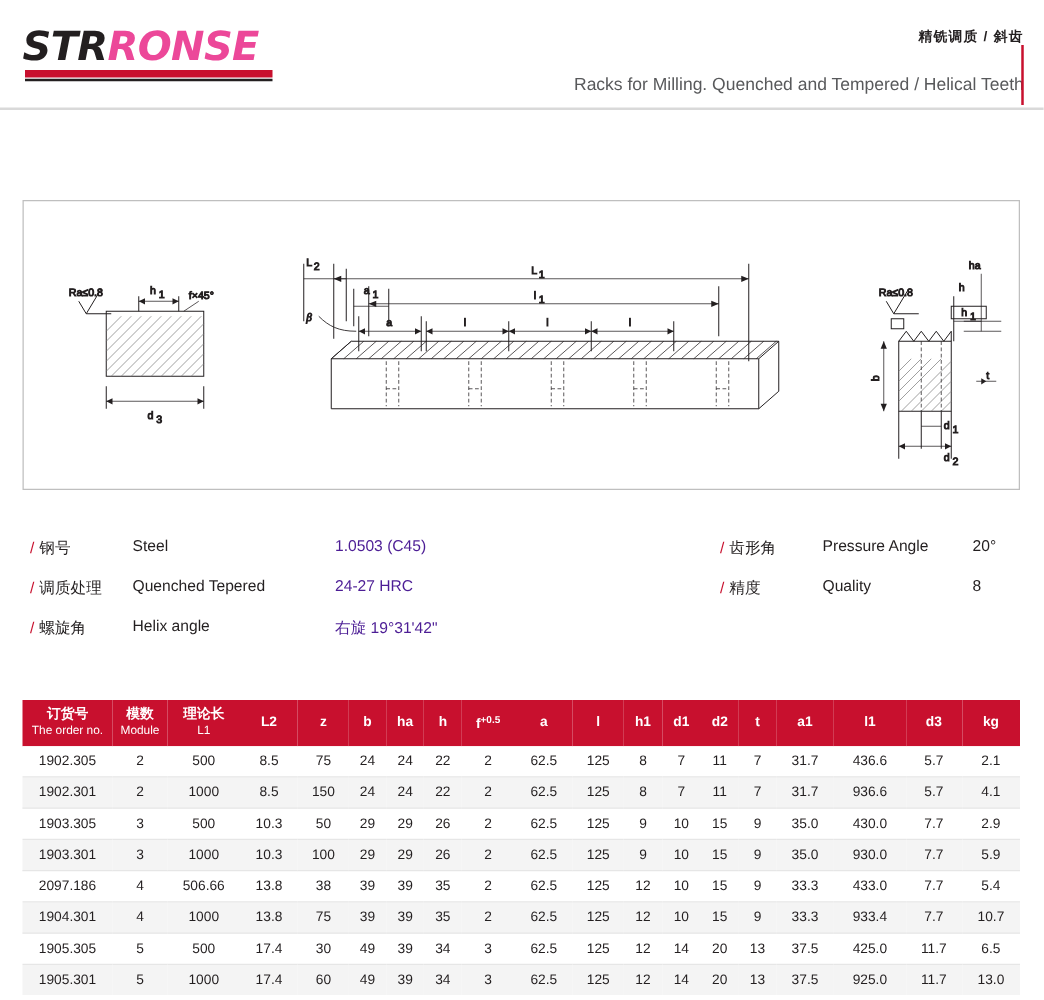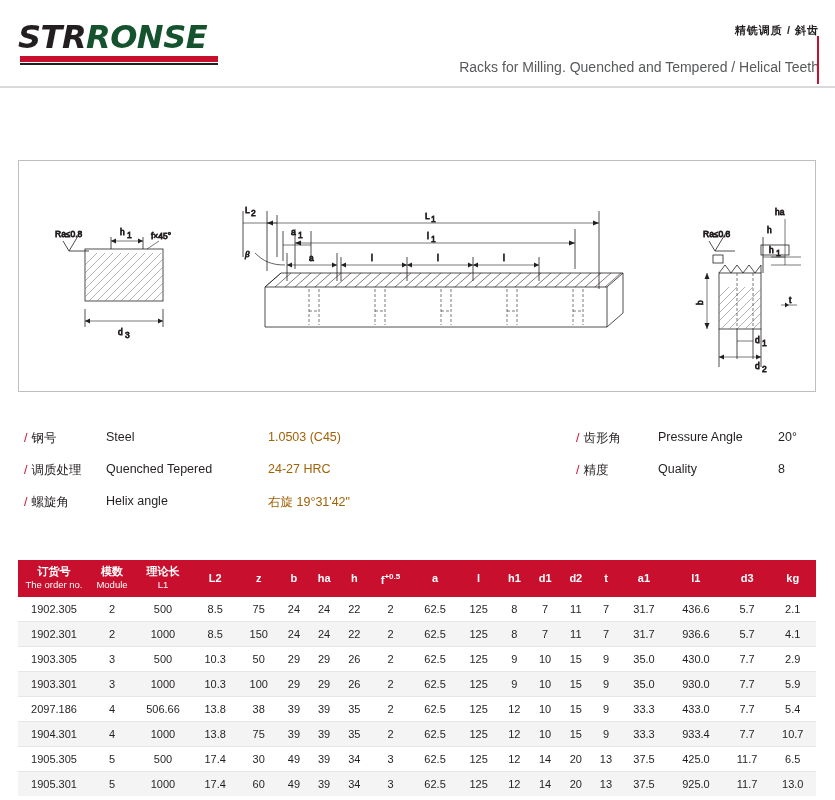--- a/index.html
+++ b/index.html
@@ -18,21 +18,21 @@
   }
   .logo-wrap {
     position: absolute; left: 18px; top: 20px; width: 220px; height: 50px;
   }
   .logo-text {
     font-family: "DejaVu Sans", sans-serif;
     font-size: 32px; font-weight: bold; font-style: italic;
     letter-spacing: -0.5px; line-height: 34px;
     color: #231f20;
   }
-  .logo-text .red { color: #14532d; }
+  .logo-text .red { color: #ec4899; }
   .logo-bar {
     position: absolute; left: 2px; top: 36px; width: 198px; height: 6px;
     background: #c8102e;
   }
   .logo-bar2 {
     position: absolute; left: 2px; top: 43px; width: 198px; height: 2px;
     background: #231f20;
   }
   .title-block {
     position: absolute; right: 16px; top: 18px; text-align: right;
@@ -62,21 +62,21 @@
 
   
   .specs {
     position: absolute; left: 18px; top: 430px; width: 798px; height: 100px;
     font-size: 12.5px;
   }
   .spec-row { position: relative; height: 32px; }
   .spec-cell { position: absolute; white-space: nowrap; }
   .spec-label-cn { left: 6px; color: #231f20; }
   .spec-label-en { left: 88px; color: #231f20; }
-  .spec-value   { left: 250px; color: #a16207; }
+  .spec-value   { left: 250px; color: #4c1d95; }
   .spec-label-cn2 { left: 558px; color: #231f20; }
   .spec-label-en2 { left: 640px; color: #231f20; }
   .spec-value2   { left: 760px; color: #231f20; }
   .slash { color: #c8102e; margin-right: 4px; }
 
   
   .table-wrap {
     position: absolute; left: 18px; top: 560px; width: 798px;
   }
   table.data {

